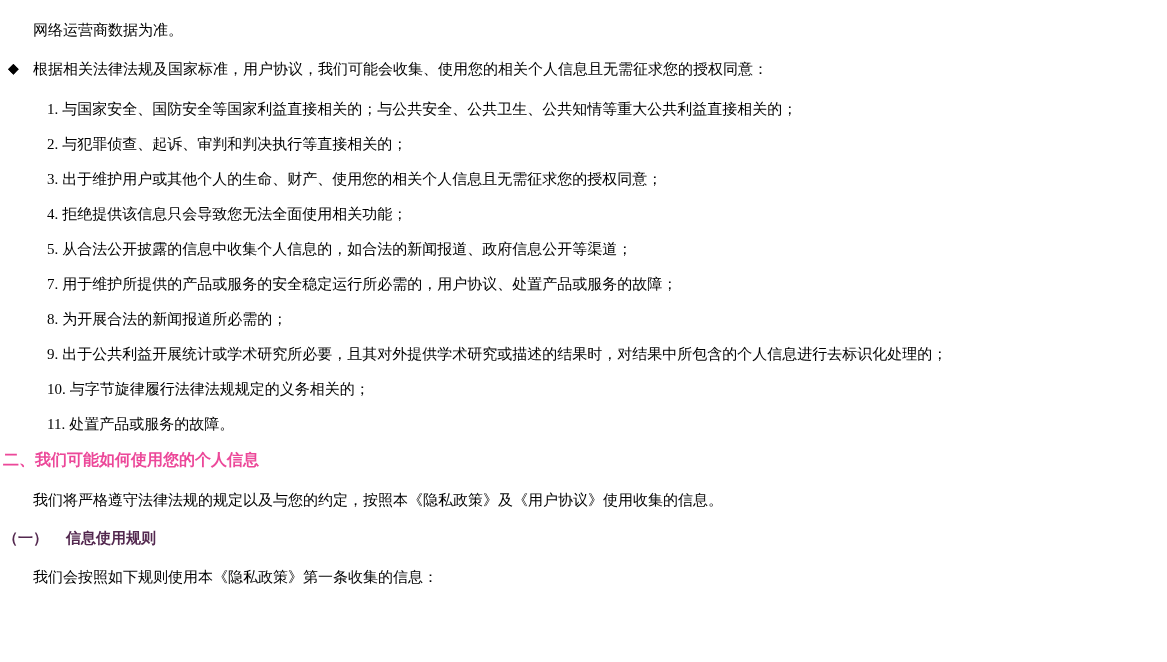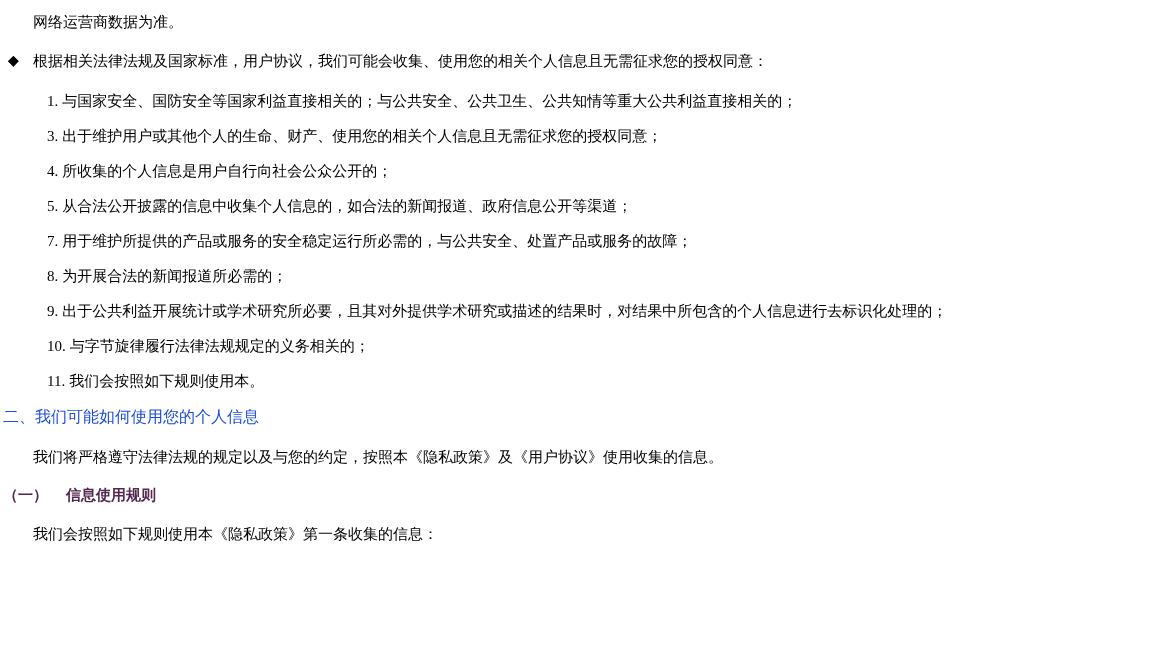--- a/index.html
+++ b/index.html
@@ -12,21 +12,21 @@
     height: 662px;
     overflow: hidden;
     font-family: "Liberation Serif", serif;
     font-size: 15px;
     color: #000000;
   }
   .doc {
     padding: 8px 5px 0 0;
   }
   .indent-para {
-    margin: 4px 0 0 33px;
+    margin: 12px 0 0 33px;
     line-height: 21px;
   }
   .bullet-item {
     position: relative;
     padding-left: 33px;
     margin-top: 15px;
     line-height: 26px;
   }
   .bullet-glyph {
     position: absolute;
@@ -41,22 +41,22 @@
   }
   .numbered-item {
     line-height: 20px;
     margin-bottom: 15px;
   }
   .numbered-item .num {
     margin-right: 4px;
   }
   .section-heading {
     font-size: 16px;
-    font-weight: normal;
-    color: #1d4ed8;
+    font-weight: bold;
+    color: #ec4899;
     margin: 9px 0 0 3px;
     line-height: 21px;
   }
   .section-para {
     margin: 20px 0 16px 33px;
     line-height: 21px;
   }
   .subsection-heading {
     font-size: 15px;
     font-weight: bold;
@@ -86,42 +86,45 @@
   <div class="bullet-item">
     <span class="bullet-glyph">◆</span>
     <span>根据相关法律法规及国家标准，用户协议，我们可能会收集、使用您的相关个人信息且无需征求您的授权同意：</span>
   </div>
 
   <div class="numbered-list">
     <div class="numbered-item">
       <span class="num">1.</span><span>与国家安全、国防安全等国家利益直接相关的；与公共安全、公共卫生、公共知情等重大公共利益直接相关的；</span>
     </div>
     <div class="numbered-item">
+      <span class="num">2.</span><span>与犯罪侦查、起诉、审判和判决执行等直接相关的；</span>
+    </div>
+    <div class="numbered-item">
       <span class="num">3.</span><span>出于维护用户或其他个人的生命、财产、使用您的相关个人信息且无需征求您的授权同意；</span>
     </div>
     <div class="numbered-item">
-      <span class="num">4.</span><span>所收集的个人信息是用户自行向社会公众公开的；</span>
+      <span class="num">4.</span><span>拒绝提供该信息只会导致您无法全面使用相关功能；</span>
     </div>
     <div class="numbered-item">
       <span class="num">5.</span><span>从合法公开披露的信息中收集个人信息的，如合法的新闻报道、政府信息公开等渠道；</span>
     </div>
     <div class="numbered-item">
-      <span class="num">7.</span><span>用于维护所提供的产品或服务的安全稳定运行所必需的，与公共安全、处置产品或服务的故障；</span>
+      <span class="num">7.</span><span>用于维护所提供的产品或服务的安全稳定运行所必需的，用户协议、处置产品或服务的故障；</span>
     </div>
     <div class="numbered-item">
       <span class="num">8.</span><span>为开展合法的新闻报道所必需的；</span>
     </div>
     <div class="numbered-item">
       <span class="num">9.</span><span>出于公共利益开展统计或学术研究所必要，且其对外提供学术研究或描述的结果时，对结果中所包含的个人信息进行去标识化处理的；</span>
     </div>
     <div class="numbered-item">
       <span class="num">10.</span><span>与字节旋律履行法律法规规定的义务相关的；</span>
     </div>
     <div class="numbered-item">
-      <span class="num">11.</span><span>我们会按照如下规则使用本。</span>
+      <span class="num">11.</span><span>处置产品或服务的故障。</span>
     </div>
   </div>
 
   <h2 class="section-heading">二、我们可能如何使用您的个人信息</h2>
 
   <p class="section-para">我们将严格遵守法律法规的规定以及与您的约定，按照本《隐私政策》及《用户协议》使用收集的信息。</p>
 
   <h3 class="subsection-heading">
     <span>（一）</span><span class="subsection-title">信息使用规则</span>
   </h3>

